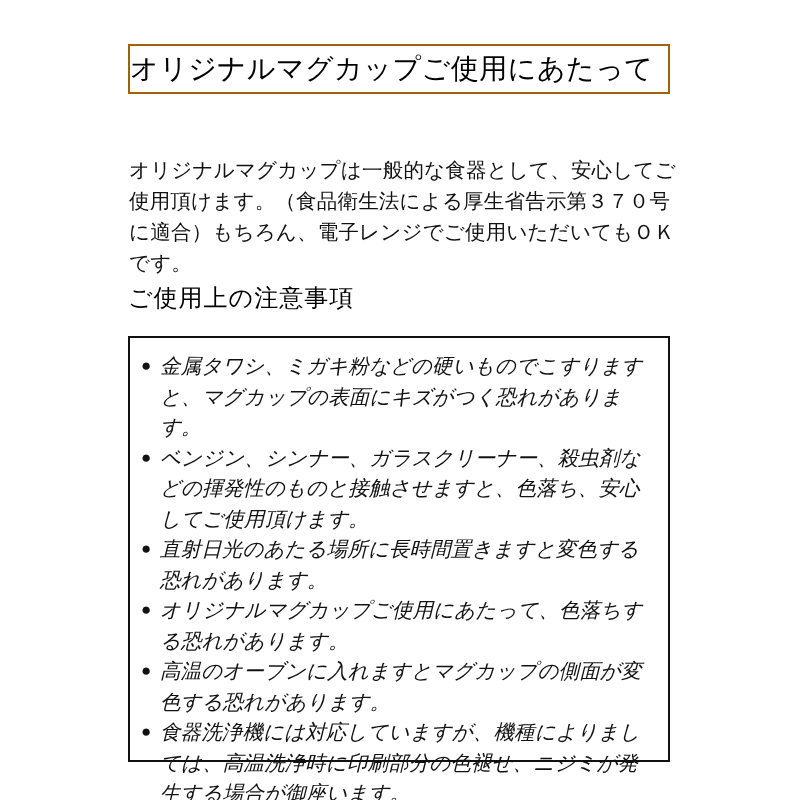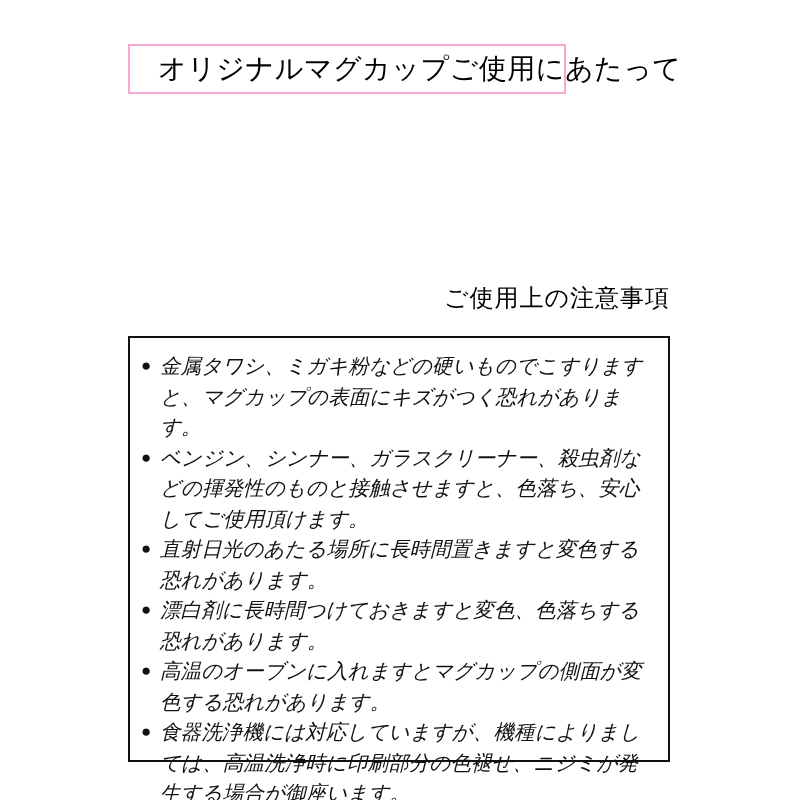--- a/index.html
+++ b/index.html
@@ -17,27 +17,27 @@
   .page {
     position: relative;
     width: 800px;
     height: 800px;
     box-sizing: border-box;
   }
   .title-box {
     position: absolute;
     left: 128px;
     top: 44px;
-    width: 438px;
+    width: 542px;
     height: 50px;
-    border: 2px solid #f9a8d4;
+    border: 2px solid #a16207;
     box-sizing: border-box;
     display: flex;
     align-items: center;
-    padding-left: 28px;
+    padding-left: 0;
   }
   .title-text {
     font-size: 28px;
     letter-spacing: 0.5px;
     line-height: 1;
     white-space: nowrap;
     color: #000000;
   }
   .intro {
     position: absolute;
@@ -48,21 +48,21 @@
     line-height: 31px;
     letter-spacing: 0.2px;
     color: #111111;
     text-align: left;
   }
   .section-heading {
     position: absolute;
     left: 128px;
     top: 282px;
     width: 542px;
-    text-align: right;
+    text-align: left;
     font-size: 24px;
     letter-spacing: 1px;
     color: #000000;
   }
   .notes-box {
     position: absolute;
     left: 128px;
     top: 336px;
     width: 542px;
     height: 426px;
@@ -99,40 +99,41 @@
 </style>
 </head>
 <body>
 
 <div class="page">
 
   <div class="title-box">
     <span class="title-text">オリジナルマグカップご使用にあたって</span>
   </div>
 
+  <p class="intro">オリジナルマグカップは一般的な食器として、安心してご使用頂けます。（食品衛生法による厚生省告示第３７０号に適合）もちろん、電子レンジでご使用いただいてもＯＫです。</p>
 
   <div class="section-heading">ご使用上の注意事項</div>
 
   <div class="notes-box">
     <ul class="notes-list">
       <li>
         <span class="bullet">●</span>
         <span class="note-body">金属タワシ、ミガキ粉などの硬いものでこすりますと、マグカップの表面にキズがつく恐れがあります。</span>
       </li>
       <li>
         <span class="bullet">●</span>
         <span class="note-body">ベンジン、シンナー、ガラスクリーナー、殺虫剤などの揮発性のものと接触させますと、色落ち、安心してご使用頂けます。</span>
       </li>
       <li>
         <span class="bullet">●</span>
         <span class="note-body">直射日光のあたる場所に長時間置きますと変色する恐れがあります。</span>
       </li>
       <li>
         <span class="bullet">●</span>
-        <span class="note-body">漂白剤に長時間つけておきますと変色、色落ちする恐れがあります。</span>
+        <span class="note-body">オリジナルマグカップご使用にあたって、色落ちする恐れがあります。</span>
       </li>
       <li>
         <span class="bullet">●</span>
         <span class="note-body">高温のオーブンに入れますとマグカップの側面が変色する恐れがあります。</span>
       </li>
       <li>
         <span class="bullet">●</span>
         <span class="note-body">食器洗浄機には対応していますが、機種によりましては、高温洗浄時に印刷部分の色褪せ、ニジミが発生する場合が御座います。</span>
       </li>
     </ul>

